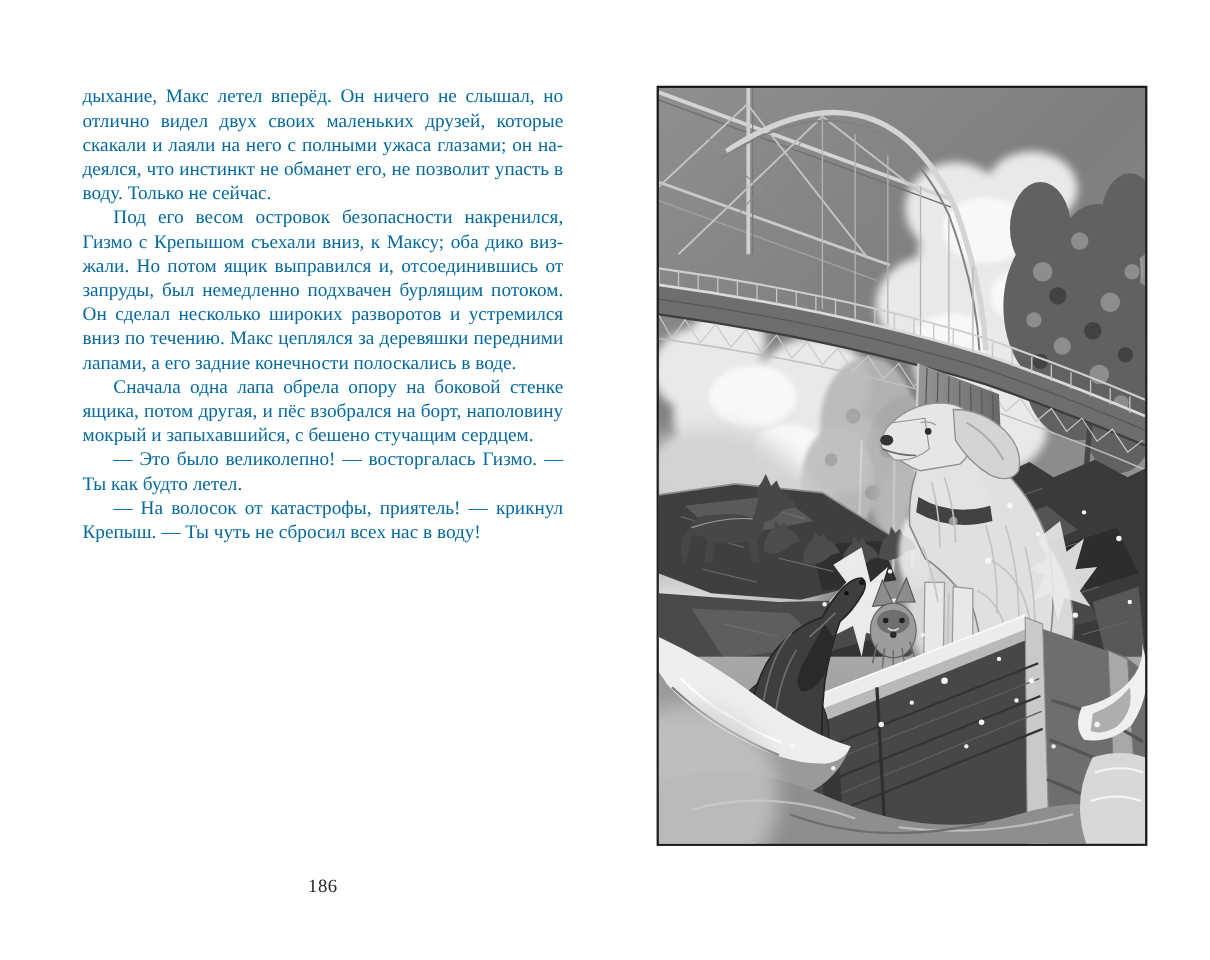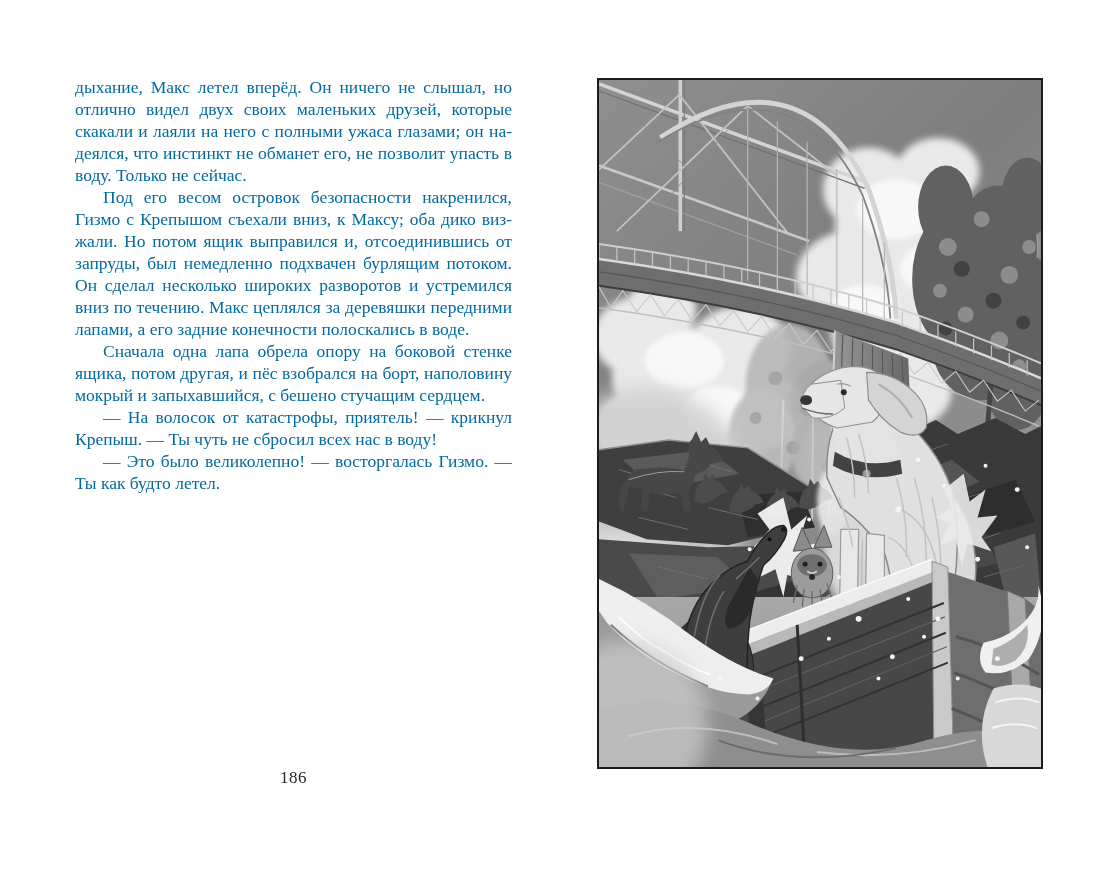--- a/index.html
+++ b/index.html
@@ -3,35 +3,35 @@
 <meta charset="utf-8">
 <style>
   html,body{margin:0;padding:0;}
   body{width:1100px;height:873px;background:#ffffff;position:relative;overflow:hidden;
        font-family:"Liberation Serif","DejaVu Serif",serif;}
   .text-col{position:absolute;left:75px;top:76px;width:437px;color:#0369a1;
             font-size:17.5px;line-height:22px;text-align:justify;hyphens:manual;}
   .text-col p{margin:0;text-indent:28px;}
   .text-col p.cont{text-indent:0;}
   .text-col p.fill-last{text-align-last:justify;}
-  .page-num{position:absolute;left:75px;top:768px;width:437px;text-align:center;
+  .page-num{position:absolute;left:75px;top:796px;width:437px;text-align:center;
             font-size:17px;color:#262626;letter-spacing:.5px;}
   .illo{position:absolute;left:597px;top:78px;width:446px;height:691px;
         border:2px solid #1c1c1c;box-sizing:border-box;background:#8a8a8a;}
   .illo svg{display:block;width:100%;height:100%;filter:blur(.25px);}
 </style>
 </head>
 <body>
 
 <div class="text-col">
   <p class="cont">дыхание, Макс летел вперёд. Он ничего не слышал, но отлично видел двух своих ма­лень­ких друзей, ко­то­рые скакали и лаяли на него с полными ужаса глазами; он на­де­ял­ся, что инстинкт не обманет его, не по­зво­лит упасть в воду. Только не сейчас.</p>
   <p>Под его весом ост­ро­вок без­опас­но­сти на­кре­нил­ся, Гизмо с Кре­пы­шом съе­ха­ли вниз, к Максу; оба дико виз­жа­ли. Но потом ящик вы­пра­вил­ся и, от­со­еди­нив­шись от за­пру­ды, был не­мед­лен­но под­хва­чен бур­ля­щим по­то­ком. Он сделал не­сколь­ко ши­ро­ких раз­во­ро­тов и устре­мил­ся вниз по те­че­нию. Макс це­плял­ся за де­ре­вяш­ки пе­ред­ни­ми ла­па­ми, а его задние ко­неч­но­сти по­лос­ка­лись в воде.</p>
   <p>Сначала одна лапа об­ре­ла опору на бо­ко­вой стенке ящика, потом другая, и пёс взо­брал­ся на борт, на­по­ло­ви­ну мокрый и за­пы­хав­ший­ся, с бе­ше­но сту­ча­щим сердцем.</p>
+  <p>— Это было ве­ли­ко­леп­но! — вос­тор­га­лась Гизмо. — Ты как будто летел.</p>
   <p>— На во­ло­сок от ка­та­стро­фы, при­я­тель! — крикнул Крепыш. — Ты чуть не сбро­сил всех нас в воду!</p>
-  <p>— Это было ве­ли­ко­леп­но! — вос­тор­га­лась Гизмо. — Ты как будто летел.</p>
 </div>
 <div class="page-num">186</div>
 
 <figure class="illo" style="margin:0">
 <svg viewBox="0 0 446 691" preserveAspectRatio="none" role="img">
   <defs>
     <linearGradient id="sky" x1="0" y1="0" x2="0.6" y2="1">
       <stop offset="0" stop-color="#8f8f8f"></stop>
           <stop offset="0.45" stop-color="#7e7e7e"></stop>
       <stop offset="1" stop-color="#9a9a9a"></stop>

